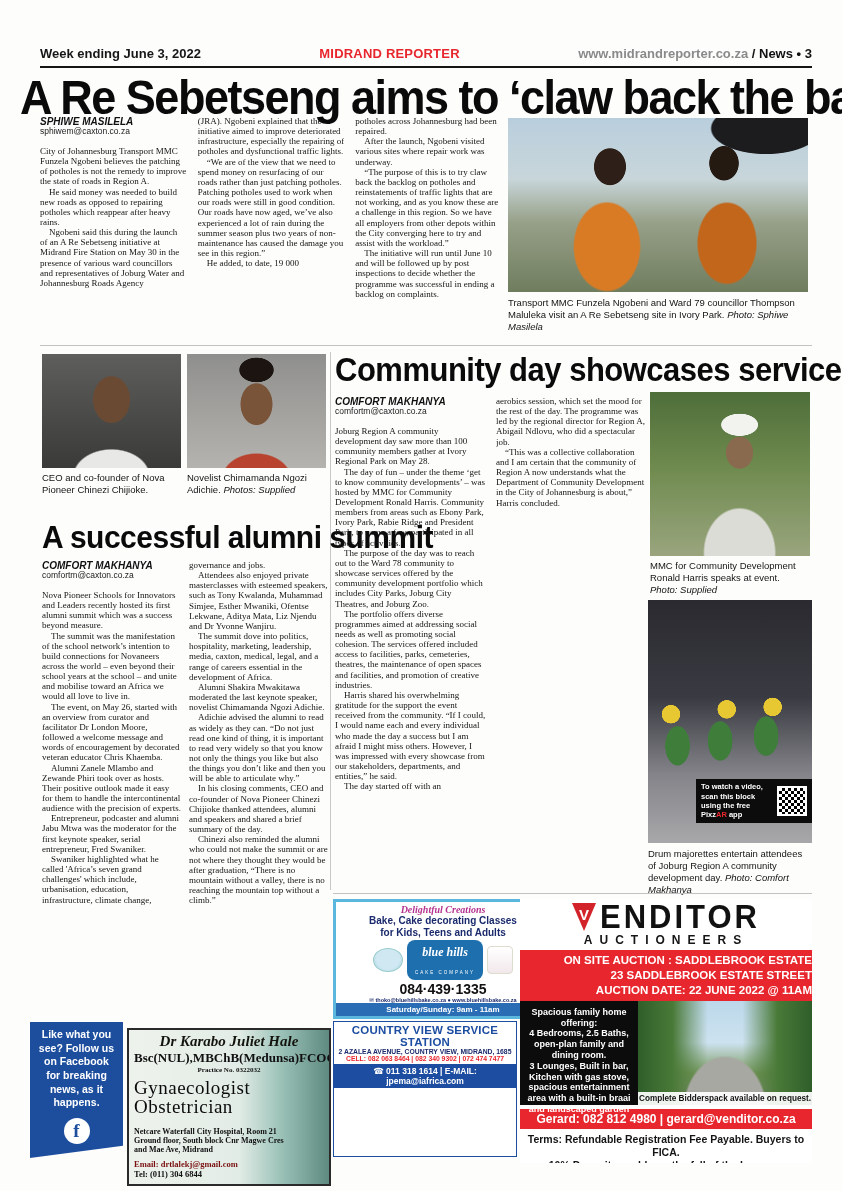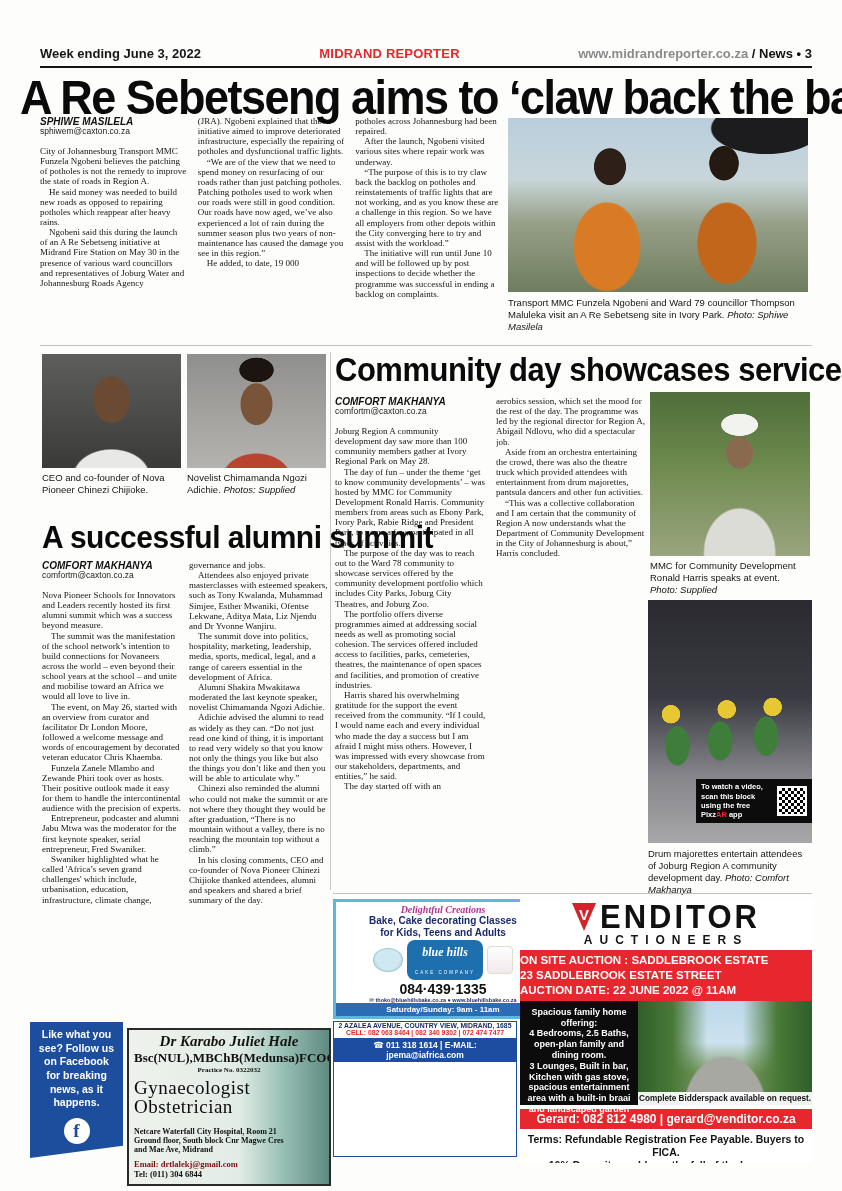--- a/index.html
+++ b/index.html
@@ -136,21 +136,21 @@
   .cv .bottle:before { content:""; position:absolute; top:-4px; left:50%; margin-left:-6px; width:12px; height:4px; background:#fff; border-radius:2px; }
 
   
   .vd { position:absolute; left:520px; top:899px; width:292px; height:264px; background:#fff;
     font-family:"Liberation Sans","DejaVu Sans",sans-serif; overflow:hidden; }
   .vd .brandrow { display:flex; align-items:center; justify-content:center; gap:4px; }
   .vd .vlogo { width:24px; height:28px; background:#d2232a; clip-path:polygon(0 0,100% 0,50% 100%);
     color:#fff; font-weight:800; font-size:15px; text-align:center; line-height:24px; }
   .vd .brand { font-size:31px; font-weight:800; letter-spacing:3px; color:#111; transform:scaleY(1.1); }
   .vd .sub { text-align:center; font-weight:bold; font-size:12px; letter-spacing:7px; color:#151515; margin-top:-2px; }
-  .vd .redband { background:#e8262d; color:#fff; font-weight:800; text-align:left; font-size:11.5px; line-height:1.3; padding:3px 0; margin-top:3px; }
+  .vd .redband { background:#e8262d; color:#fff; font-weight:800; text-align:right; font-size:11.5px; line-height:1.3; padding:3px 0; margin-top:3px; }
   .vd .prop { display:flex; height:104px; }
   .vd .propL { width:118px; background:#0c0c0c; color:#fff; font-weight:bold; font-size:9px; text-align:center; padding:6px 4px; line-height:1.2; display:flex; flex-direction:column; gap:0; }
   .vd .propR { flex:1; position:relative; }
   .vd .bidders { position:absolute; left:0; right:0; bottom:0; background:rgba(255,255,255,.92); color:#111; font-weight:bold; font-size:8.2px; text-align:center; padding:2px 0; }
   .vd .contact { background:#e8262d; color:#fff; font-weight:800; text-align:center; font-size:12px; padding:3px 0; margin-top:4px; }
   .vd .terms { text-align:center; font-weight:bold; font-size:10.5px; color:#141414; line-height:1.25; margin-top:4px; }
 </style>
 </head>
 <body>
 
@@ -204,50 +204,49 @@
   </div>
 
   <div class="sec-headline" style="position:absolute; left:42px; top:520px; font-size:30px;">A successful alumni summit</div>
   <div class="cols" style="left:42px; top:560px; width:286px; height:452px; gap:8px;">
     <div class="col" style="width:139px;">
       <div class="byline">COMFORT MAKHANYA</div>
       <div class="bemail">comfortm@caxton.co.za</div>
       <p class="flush">Nova Pioneer Schools for Innovators and Leaders recently hosted its first alumni summit which was a success beyond measure.</p>
       <p>The summit was the manifestation of the school network’s intention to build connections for Novaneers across the world – even beyond their school years at the school – and unite and mobilise toward an Africa we would all love to live in.</p>
       <p>The event, on May 26, started with an overview from curator and facilitator Dr London Moore, followed a welcome message and words of encouragement by decorated veteran educator Chris Khaemba.</p>
-      <p>Funzela Zanele Mlambo and Zewande Phiri took over as hosts. Their positive outlook made it easy for them to handle the intercontinental audience with the precision of experts.</p>
+      <p>Alumni Zanele Mlambo and Zewande Phiri took over as hosts. Their positive outlook made it easy for them to handle the intercontinental audience with the precision of experts.</p>
       <p>Entrepreneur, podcaster and alumni Jabu Mtwa was the moderator for the first keynote speaker, serial entrepreneur, Fred Swaniker.</p>
       <p>Swaniker highlighted what he called 'Africa’s seven grand challenges' which include, urbanisation, education, infrastructure, climate change,</p>
     </div>
     <div class="col" style="width:139px;">
       <p class="flush">governance and jobs.</p>
       <p>Attendees also enjoyed private masterclasses with esteemed speakers, such as Tony Kwalanda, Muhammad Simjee, Esther Mwaniki, Ofentse Lekwane, Aditya Mata, Liz Njendu and Dr Yvonne Wanjiru.</p>
-      <p>The summit dove into politics, hospitality, marketing, leadership, media, sports, medical, legal, and a range of careers essential in the development of Africa.</p>
+      <p>The summit dove into politics, hospitality, marketing, leadership, media, caxton, medical, legal, and a range of careers essential in the development of Africa.</p>
       <p>Alumni Shakira Mwakitawa moderated the last keynote speaker, novelist Chimamanda Ngozi Adichie.</p>
       <p>Adichie advised the alumni to read as widely as they can. “Do not just read one kind of thing, it is important to read very widely so that you know not only the things you like but also the things you don’t like and then you will be able to articulate why.”</p>
+      <p>In his closing comments, CEO and co-founder of Nova Pioneer Chinezi Chijioke thanked attendees, alumni and speakers and shared a brief summary of the day.</p>
       <p>Chinezi also reminded the alumni who could not make the summit or are not where they thought they would be after graduation, “There is no mountain without a valley, there is no reaching the mountain top without a climb.”</p>
-      <p>In his closing comments, CEO and co-founder of Nova Pioneer Chinezi Chijioke thanked attendees, alumni and speakers and shared a brief summary of the day.</p>
     </div>
   </div>
 
   <div class="sec-headline" style="position:absolute; left:335px; top:352px; font-size:31px;">Community day showcases services on offer</div>
   <div class="cols" style="left:335px; top:396px; width:312px; height:486px; gap:10px;">
     <div class="col" style="width:151px;">
       <div class="byline">COMFORT MAKHANYA</div>
       <div class="bemail">comfortm@caxton.co.za</div>
       <p class="flush">Joburg Region A community development day saw more than 100 community members gather at Ivory Regional Park on May 28.</p>
       <p>The day of fun – under the theme ‘get to know community developments’ – was hosted by MMC for Community Development Ronald Harris. Community members from areas such as Ebony Park, Ivory Park, Rabie Ridge and President Park, to name a few, participated in all types of activities.</p>
       <p>The purpose of the day was to reach out to the Ward 78 community to showcase services offered by the community development portfolio which includes City Parks, Joburg City Theatres, and Joburg Zoo.</p>
       <p>The portfolio offers diverse programmes aimed at addressing social needs as well as promoting social cohesion. The services offered included access to facilities, parks, cemeteries, theatres, the maintenance of open spaces and facilities, and promotion of creative industries.</p>
       <p>Harris shared his overwhelming gratitude for the support the event received from the community. “If I could, I would name each and every individual who made the day a success but I am afraid I might miss others. However, I was impressed with every showcase from our stakeholders, departments, and entities,” he said.</p>
       <p>The day started off with an</p>
     </div>
     <div class="col" style="width:151px;">
       <p class="flush">aerobics session, which set the mood for the rest of the day. The programme was led by the regional director for Region A, Abigail Ndlovu, who did a spectacular job.</p>
-      <p>Aside from an orchestra entertaining the crowd, there was also the theatre truck which provided attendees with entertainment from drum majorettes, pantsula dancers and other fun activities.</p>
       <p>“This was a collective collaboration and I am certain that the community of Region A now understands what the Department of Community Development in the City of Johannesburg is about,” Harris concluded.</p>
     </div>
   </div>
 
   <div class="ph ph-harris" style="left:650px; top:392px; width:160px; height:164px;"></div>
   <div class="caption" style="position:absolute; left:650px; top:560px; width:160px;">
     <span>MMC for Community Development Ronald Harris speaks at event. </span><br>
     <i>Photo: Supplied</i>
   </div>
 
@@ -289,20 +288,21 @@
       </span>
       <span class="cake2"></span>
     </div>
     <div class="phone">084·439·1335</div>
     <div class="tiny">✉ thoko@bluehillsbake.co.za   ● www.bluehillsbake.co.za</div>
     <div class="tiny">● Carlswald, Midrand Gauteng</div>
     <div class="hours">Saturday/Sunday: 9am - 11am</div>
   </div>
 
   <div class="cv">
+    <div class="t1">COUNTRY VIEW SERVICE STATION</div>
     <div class="t2">2 AZALEA AVENUE, COUNTRY VIEW, MIDRAND, 1685</div>
     <div class="t3">CELL: 082 063 8464 | 082 340 9302 | 072 474 7477</div>
     <div class="phonebar">☎ 011 318 1614 | E-MAIL: jpema@iafrica.com</div>
 
   </div>
 
   <div class="vd">
     <div class="brandrow">
       <span class="vlogo">V</span>
       <span class="brand">ENDITOR</span>

